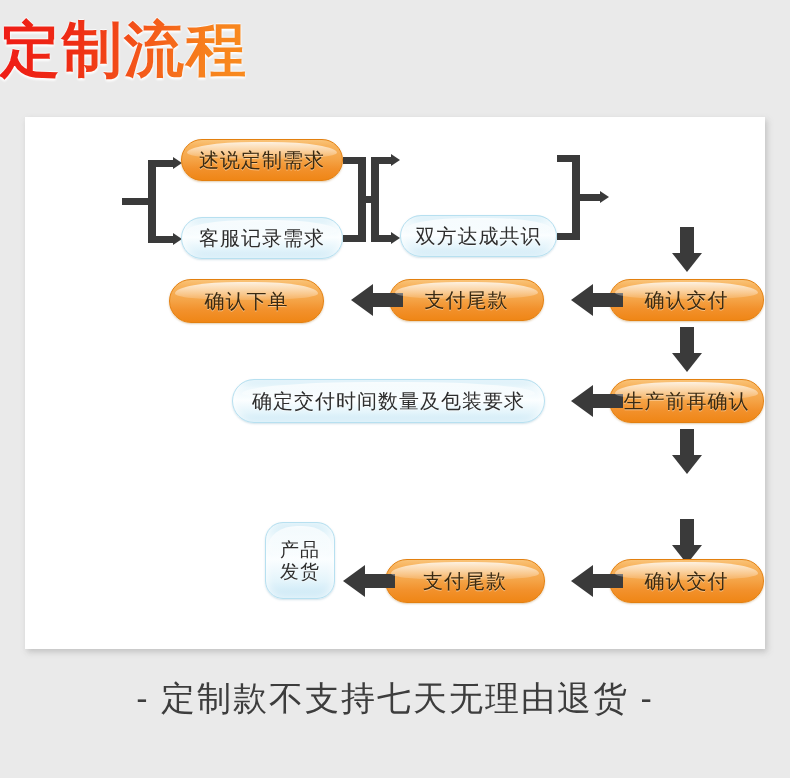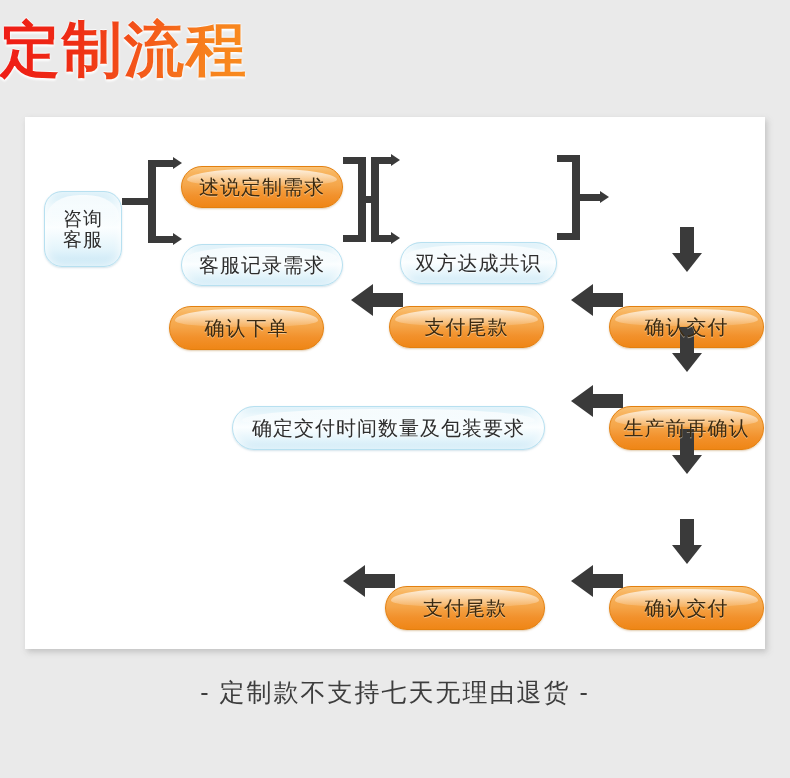--- a/index.html
+++ b/index.html
@@ -57,21 +57,20 @@
     align-items: center;
     justify-content: center;
     text-align: center;
     color: #2e2e2e;
     font-size: 20px;
     letter-spacing: 1px;
     line-height: 1.12;
     white-space: pre-line;
     border-radius: 24px;
     overflow: hidden;
-    margin-top: 27px;
   }
   .node .lbl {
     position: relative;
     z-index: 3;
     text-shadow: 0 1px 0 rgba(255,255,255,0.55);
   }
   
   .node::before {
     content: "";
     position: absolute;
@@ -136,38 +135,34 @@
     border-top: 19px solid #3a3a3a;
   }
 
   
   #footer-note {
     position: absolute;
     left: 0;
     top: 676px;
     width: 790px;
     text-align: center;
-    font-size: 25px;
+    font-size: 34px;
     letter-spacing: 2px;
     color: #3d3d3d;
   }
 </style>
 </head>
 <body>
 
 <div id="title-wrap">
   <span id="page-title">定制流程</span>
 </div>
 
 <div id="panel">
 
-  <div class="node blue sq" style="left:19px; top:47px; width:78px; height:76px; font-size:19px;">
-    <span class="lbl">咨询
-客服</span>
-  </div>
 
   <div class="conn">
     <div class="bar-h conn" style="left:97px; top:81px; width:26px; height:7px;"></div>
     <div class="bar-v conn" style="left:123px; top:43px; width:8px; height:83px;"></div>
     <div class="bar-h conn" style="left:123px; top:43px; width:27px; height:7px;"></div>
     <div class="bar-h conn" style="left:123px; top:119px; width:27px; height:7px;"></div>
     <div class="arw-r conn" style="left:148px; top:40px;"></div>
     <div class="arw-r conn" style="left:148px; top:116px;"></div>
   </div>
 
@@ -272,16 +267,20 @@
 
   <div class="node orange" style="left:360px; top:442px; width:160px; height:44px;">
     <span class="lbl">支付尾款</span>
   </div>
 
   <div class="thick-left" style="left:318px; top:448px; width:52px; height:32px;">
     <div class="head"></div>
       <div class="shaft"></div>
   </div>
 
+  <div class="node blue sq" style="left:240px; top:405px; width:70px; height:77px; font-size:19px;">
+    <span class="lbl">产品
+发货</span>
+  </div>
 
 </div>
 
 <div id="footer-note">- 定制款不支持七天无理由退货 -</div>
 
 </body></html>

